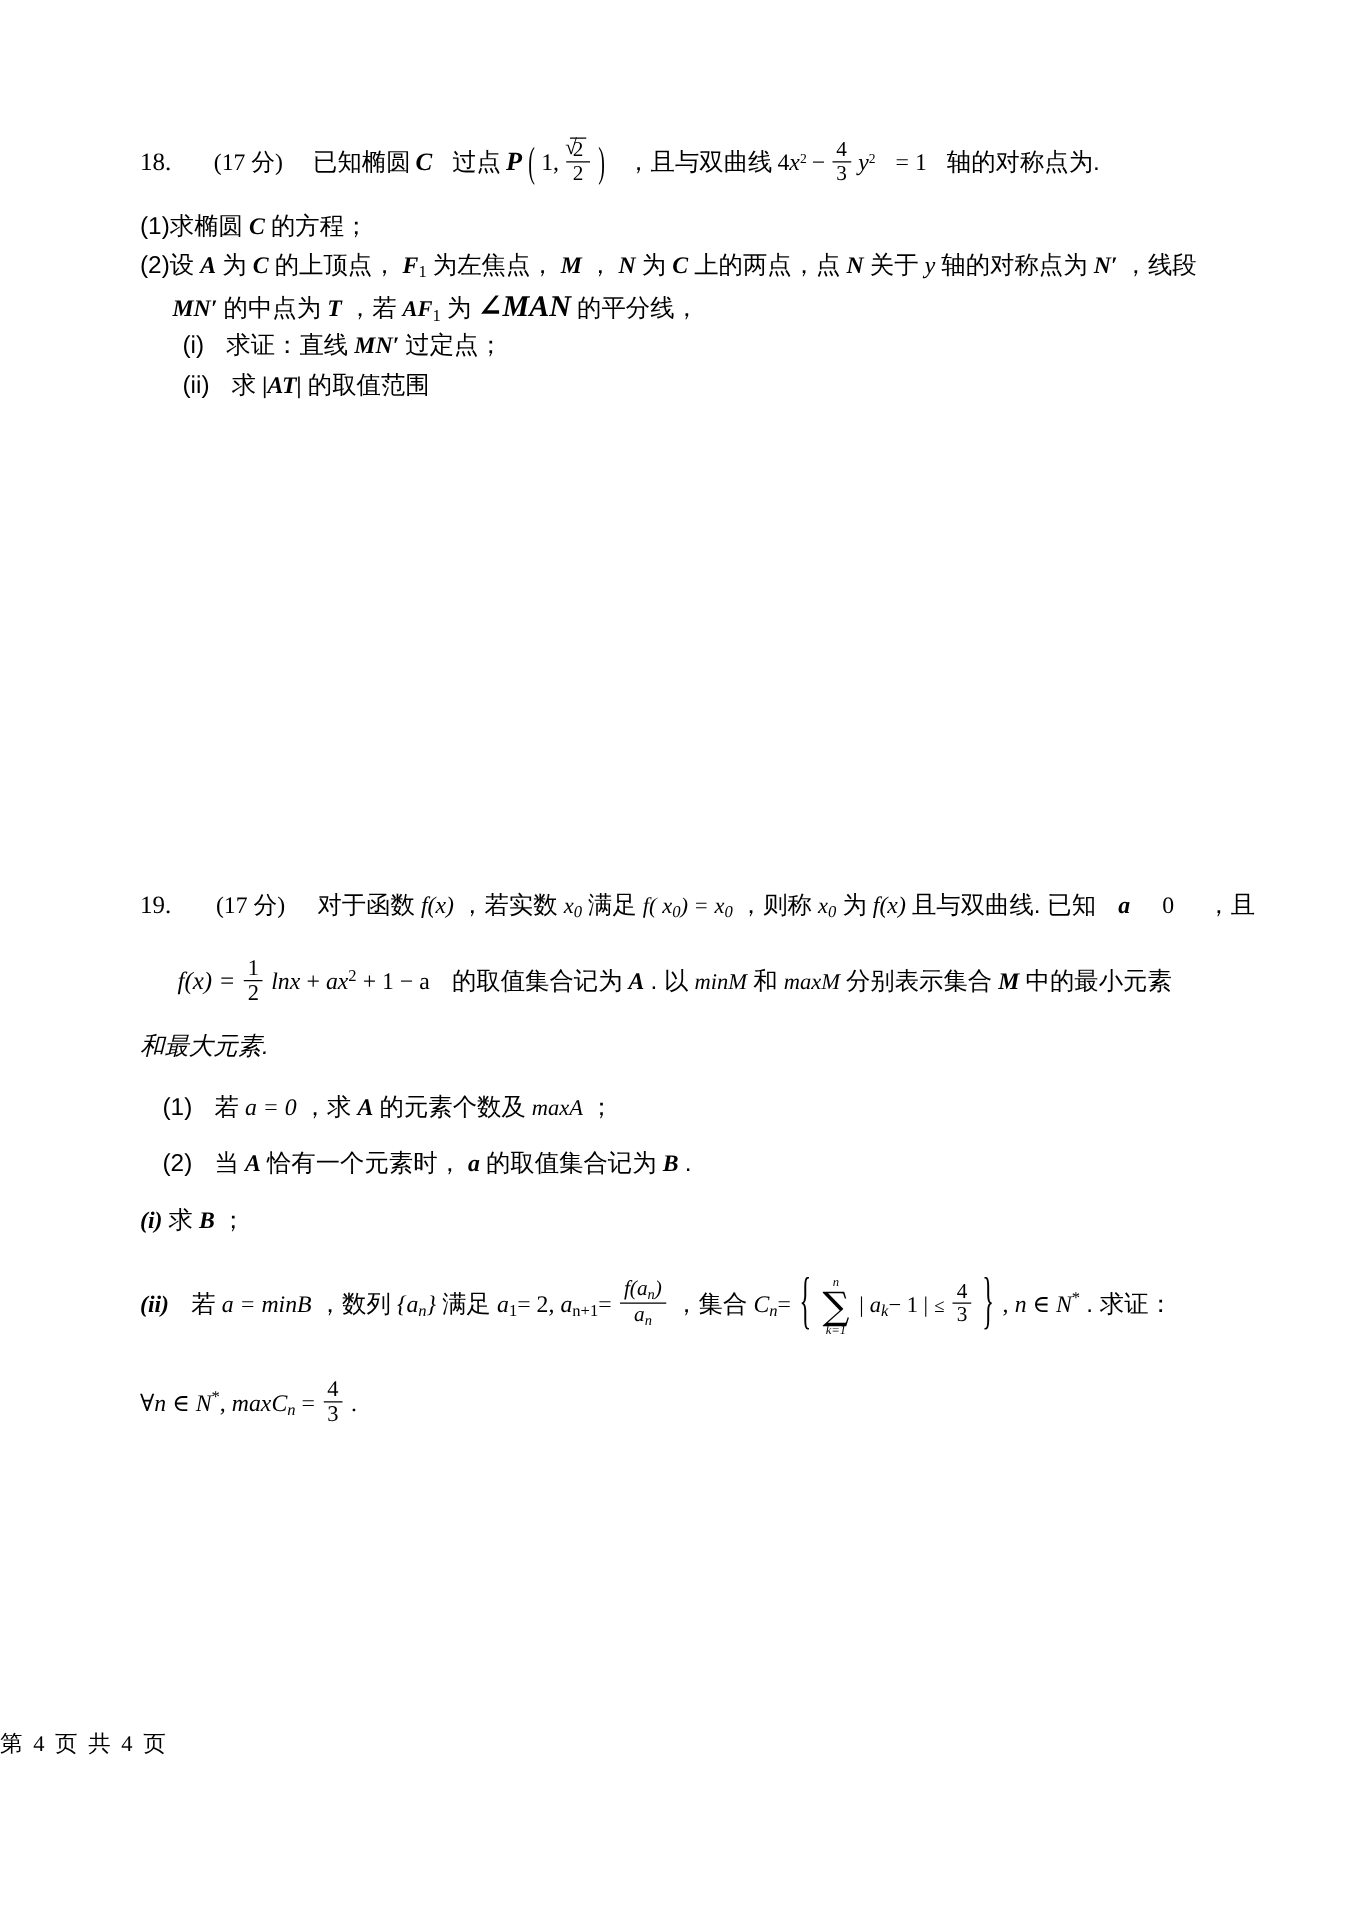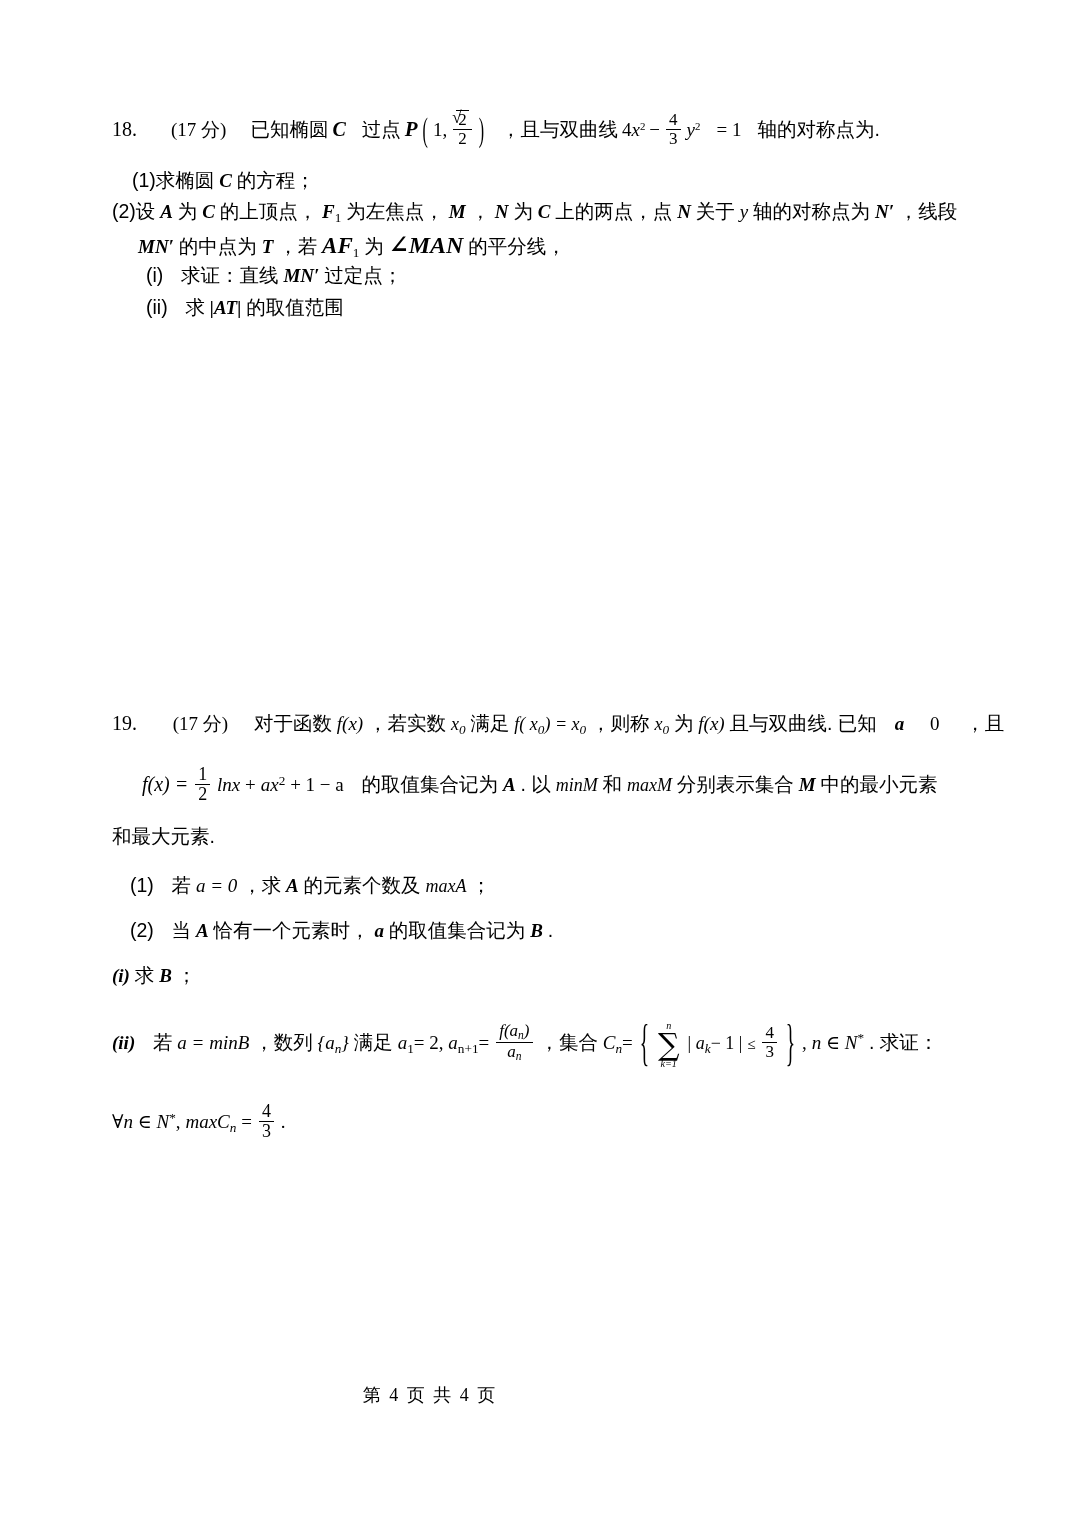--- a/index.html
+++ b/index.html
@@ -97,42 +97,42 @@
   .q-block { position: relative; }
 
   .q18 { position: absolute; left: 0; top: 0; width: 860px; }
   .qnum { font-family: "Liberation Serif", serif; font-size: 20px; }
   .marks { font-family: "Liberation Serif", serif; font-size: 19px; }
   .cn { font-family: "Liberation Sans", "DejaVu Sans", sans-serif; font-size: 19.5px; }
 
   .row { white-space: nowrap; }
 
   .q18-l1 { position: absolute; left: 0px;  top: 0px; }
-  .q18-l2 { position: absolute; left: 0px;  top: 57px; font-size: 19.5px; margin-left: 20px; }
+  .q18-l2 { position: absolute; left: 0px;  top: 57px; font-size: 19.5px; }
   .q18-l3 { position: absolute; left: 0px;  top: 88px; font-size: 19.5px; }
   .q18-l4 { position: absolute; left: 26px; top: 120px; font-size: 19.5px; }
   .q18-l5 { position: absolute; left: 34px; top: 152px; font-size: 19.5px; }
   .q18-l6 { position: absolute; left: 34px; top: 184px; font-size: 19.5px; }
 
   .q19 { position: absolute; left: 0; top: 600px; width: 880px; }
   .q19-l1 { position: absolute; left: 0px;  top: 0px;   font-size: 19.5px; white-space: nowrap; }
   .q19-l2 { position: absolute; left: 30px; top: 55px;  font-size: 19.5px; white-space: nowrap; }
-  .q19-l3 { position: absolute; left: 0px;  top: 113px; font-size: 19.5px; white-space: nowrap; }
+  .q19-l3 { position: absolute; left: 0px;  top: 113px; font-size: 19.5px; white-space: nowrap; font-style: italic; }
   .q19-l4 { position: absolute; left: 18px; top: 162px; font-size: 19.5px; white-space: nowrap; }
   .q19-l5 { position: absolute; left: 18px; top: 207px; font-size: 19.5px; white-space: nowrap; }
   .q19-l6 { position: absolute; left: 0px;  top: 252px; font-size: 19.5px; white-space: nowrap; }
   .q19-l7 { position: absolute; left: 0px;  top: 312px; font-size: 19.5px; white-space: nowrap; }
   .q19-l8 { position: absolute; left: 0px;  top: 392px; font-size: 19.5px; white-space: nowrap; }
 
   .footer {
     position: absolute;
     left: 0;
     top: 1383px;
     width: 860px;
-    text-align: center;
+    text-align: left;
     font-family: "Liberation Serif", "DejaVu Serif", serif;
     font-size: 18px;
     letter-spacing: 2px;
   }
   .spc { display: inline-block; width: 8px; }
   .spc2 { display: inline-block; width: 16px; }
   .spc3 { display: inline-block; width: 26px; }
 </style>
 </head>
 <body>
@@ -200,21 +200,21 @@
         <span class="cn">轴的对称点为</span>
         <span class="mb" style="font-size:19px">N′</span>
         <span class="cn">，线段</span>
       </div>
 
       <div class="row q18-l4">
         <span class="mb" style="font-size:19px">MN′</span>
         <span class="cn">的中点为</span>
         <span class="mb" style="font-size:19px">T</span>
         <span class="cn">，若</span>
-        <span class="mb" style="font-size:23px">AF</span><span class="subn">1</span>
+        <span class="mb" style="font-size:18px">AF</span><span class="subn">1</span>
         <span class="cn">为</span>
         <span class="mb" style="font-size:24px">∠MAN</span>
         <span class="cn">的平分线，</span>
       </div>
 
       <div class="row q18-l5">
         <span class="cn">(i)</span>
         <span class="spc"></span>
         <span class="cn">求证：直线</span>
         <span class="mb" style="font-size:19px">MN′</span>

